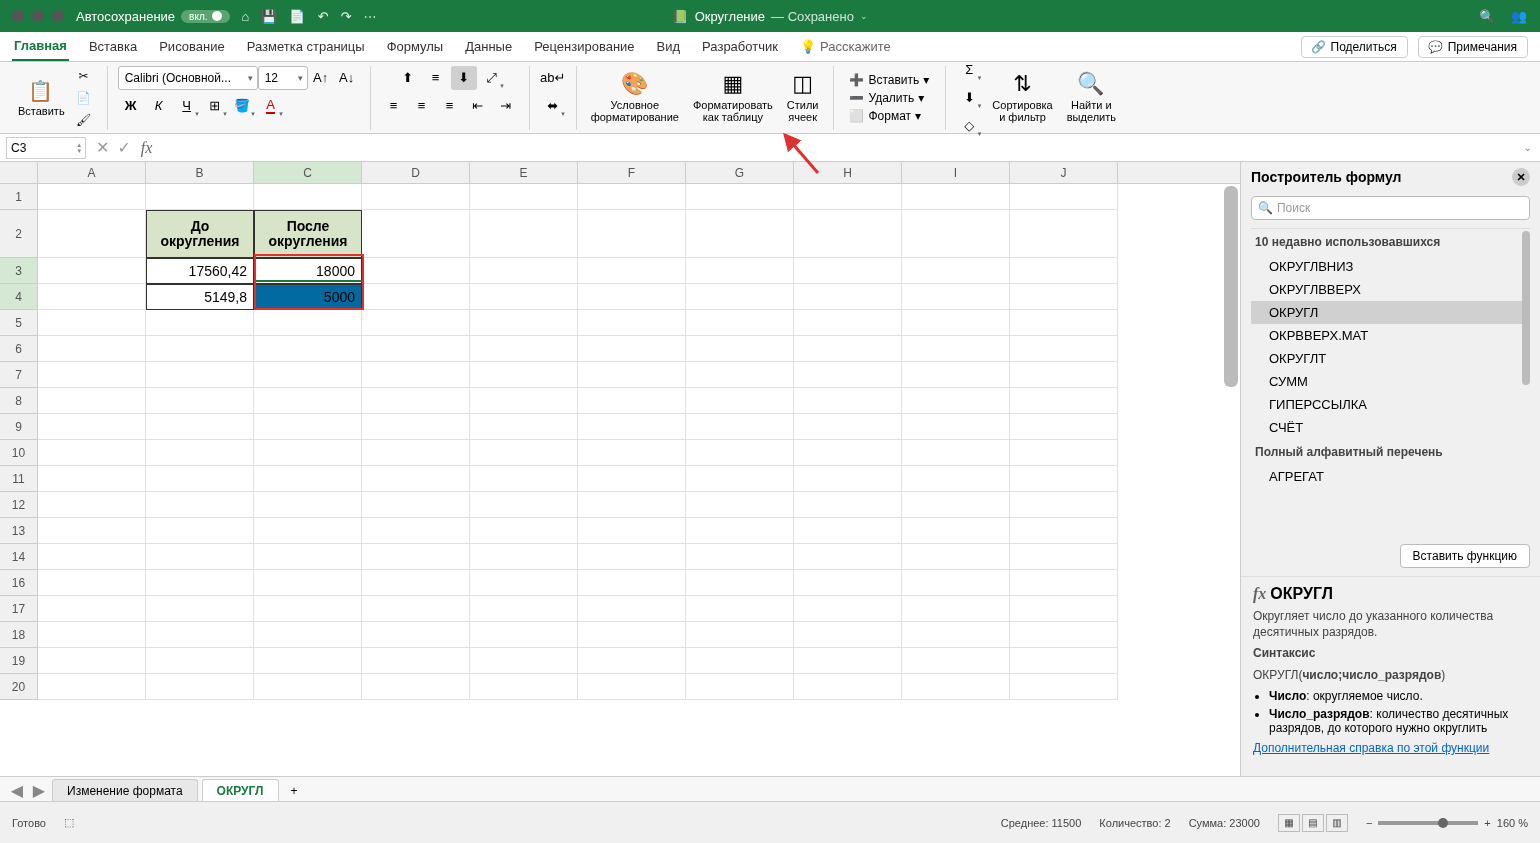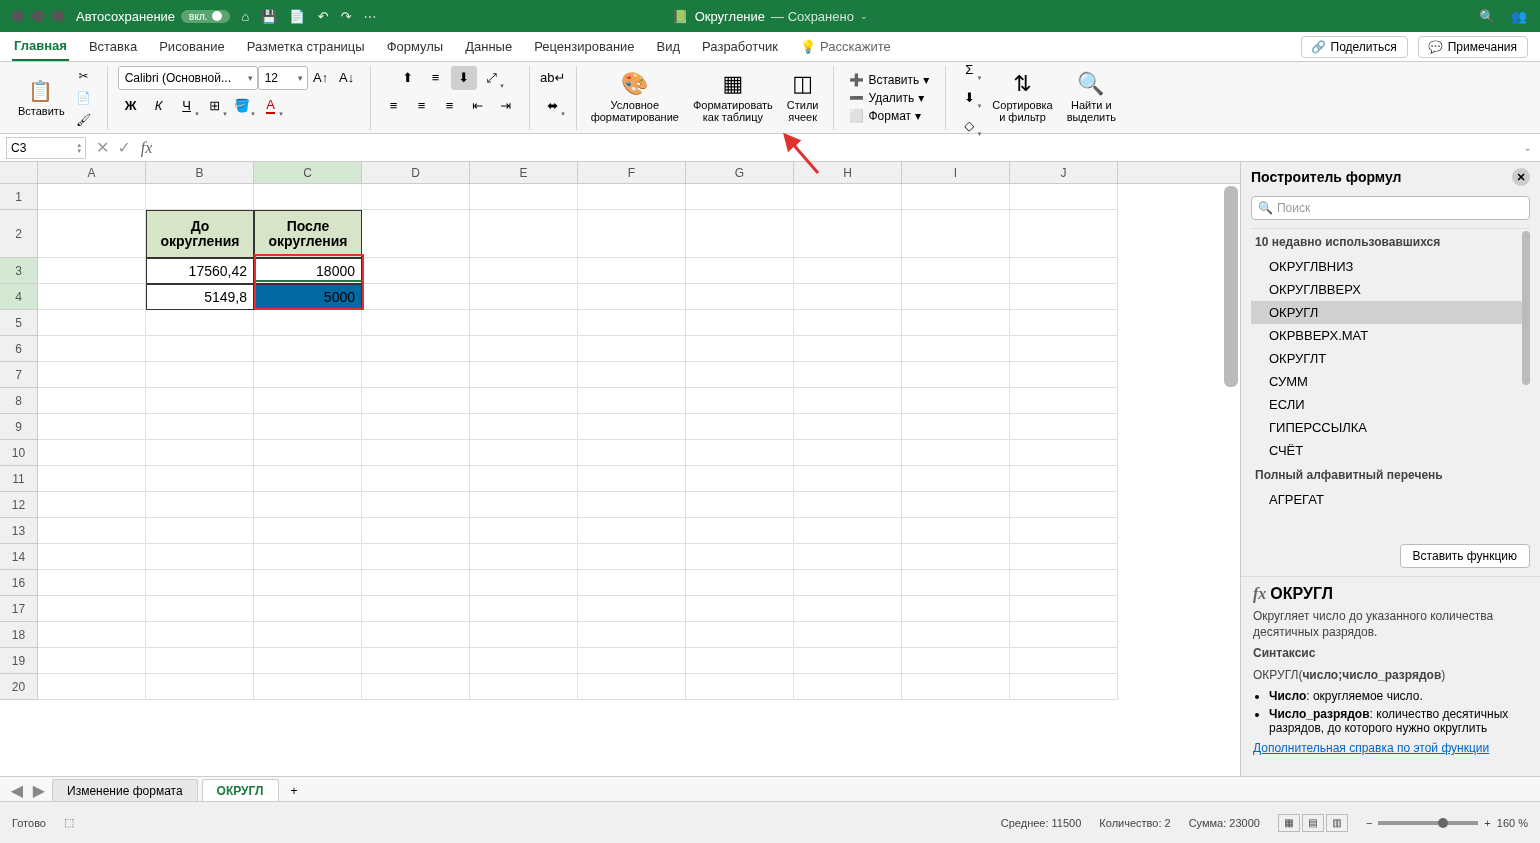--- a/index.html
+++ b/index.html
@@ -583,21 +583,20 @@
     </div>
     <div class="fb-list" id="fb-list">
       <div class="fb-list-scroll"></div>
     <div class="fb-cat">10 недавно использовавшихся</div>
         <div class="fb-item">ОКРУГЛВНИЗ</div>
         <div class="fb-item">ОКРУГЛВВЕРХ</div>
         <div class="fb-item sel">ОКРУГЛ</div>
         <div class="fb-item">ОКРВВЕРХ.МАТ</div>
         <div class="fb-item">ОКРУГЛТ</div>
         <div class="fb-item">СУММ</div>
-        <div class="fb-item">ЕСЛИ</div>
         <div class="fb-item">ГИПЕРССЫЛКА</div>
         <div class="fb-item">СЧЁТ</div>
         <div class="fb-cat">Полный алфавитный перечень</div>
         <div class="fb-item">АГРЕГАТ</div>
       </div>
     <button class="fb-insert">Вставить функцию</button>
     <div class="fb-desc">
       <h3>
           <span class="fx">fx</span> 
           <span>ОКРУГЛ</span>

